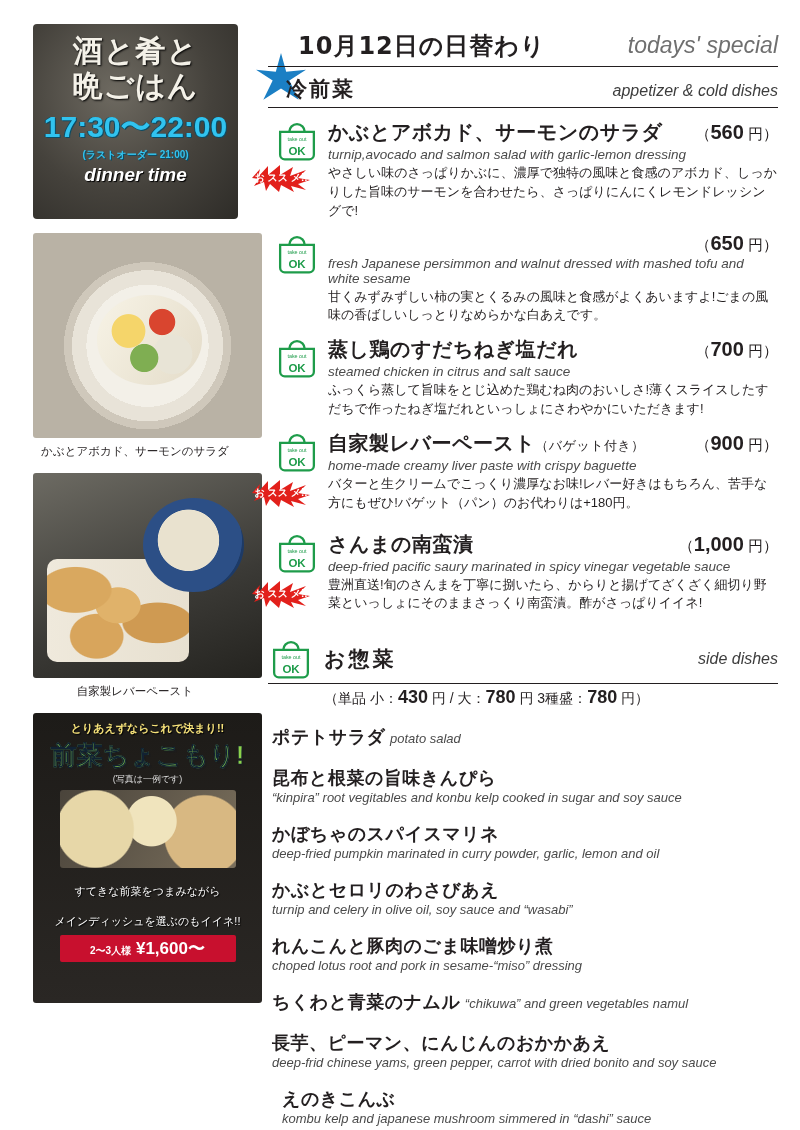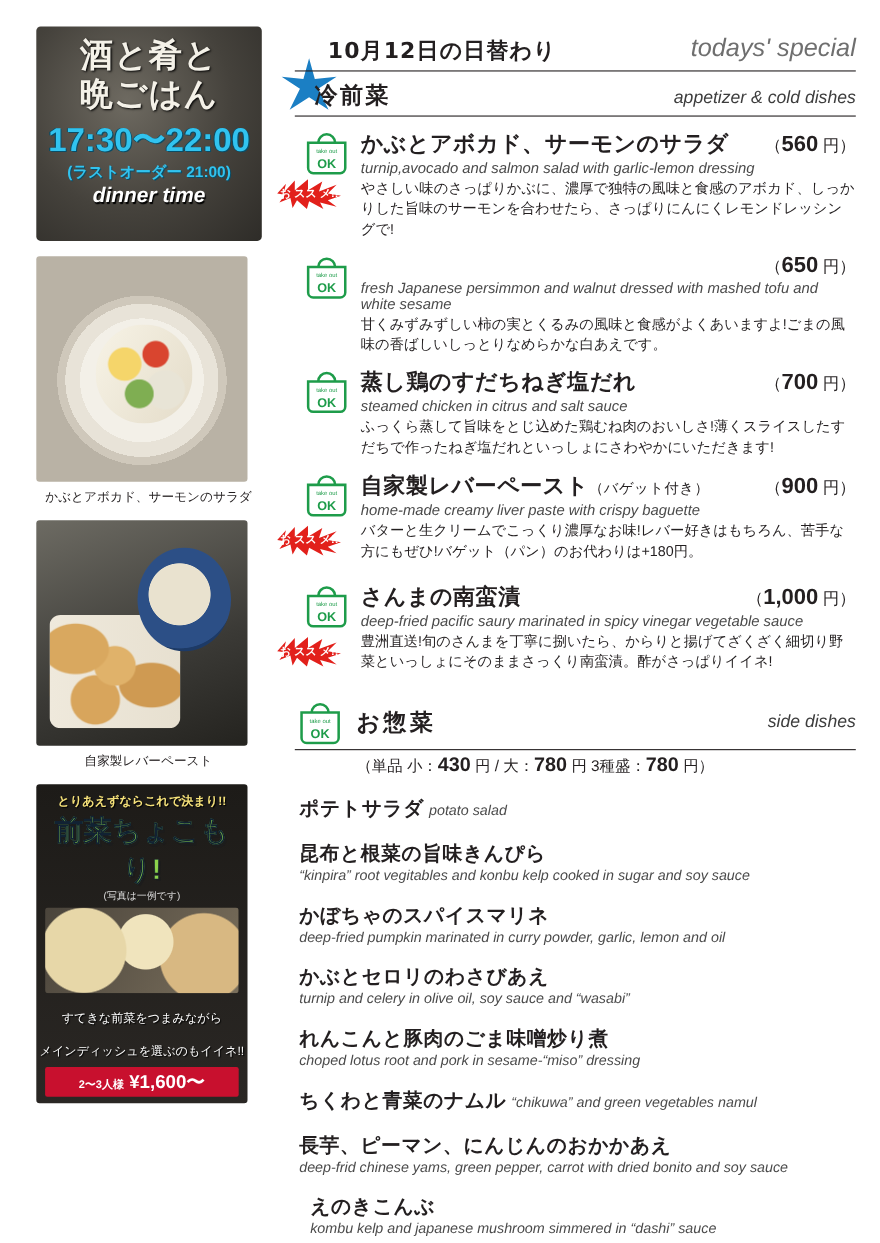--- a/index.html
+++ b/index.html
@@ -46,37 +46,37 @@
   .logo-box .kanji span { display: block; }
   .logo-box .hours {
     margin-top: 4px;
     font-size: 30px;
     font-weight: bold;
     color: #31c3ef;
     text-shadow: 1px 1px 0 #0b4d66, -1px 0 0 #0b4d66;
     letter-spacing: 0px;
   }
   .logo-box .lastorder {
-    font-size: 14px;
+    font-size: 10px;
     font-weight: bold;
     color: #31c3ef;
     text-shadow: 1px 1px 0 #0b4d66;
   }
   .logo-box .dinner {
     margin-top: 2px;
     font-size: 19px;
     font-style: italic;
     font-weight: bold;
     color: #ffffff;
     text-shadow: 1px 1px 1px #000;
   }
 
   
   .photo {
-    width: 192px; height: 205px;
+    width: 229px; height: 205px;
     margin-left: 8px;
     margin-top: 14px;
     border-radius: 3px;
     position: relative;
     overflow: hidden;
   }
   .photo-caption {
     width: 220px;
     margin-left: 0px;
     margin-top: 6px;
@@ -183,21 +183,21 @@
     gap: 10px;
   }
   .star {
     position: absolute;
     left: 255px; top: 52px;
     width: 52px; height: 52px;
     color: #1b7fc4;
   }
   .date-title {
     font-family: "DejaVu Sans", sans-serif;
-    font-size: 20px;
+    font-size: 24px;
     font-weight: bold;
     letter-spacing: 1px;
     color: #231f20;
     padding-left: 30px;
     text-align: center;
   }
   .todays {
     font-size: 23px;
     font-style: italic;
     color: #6f6f6f;

